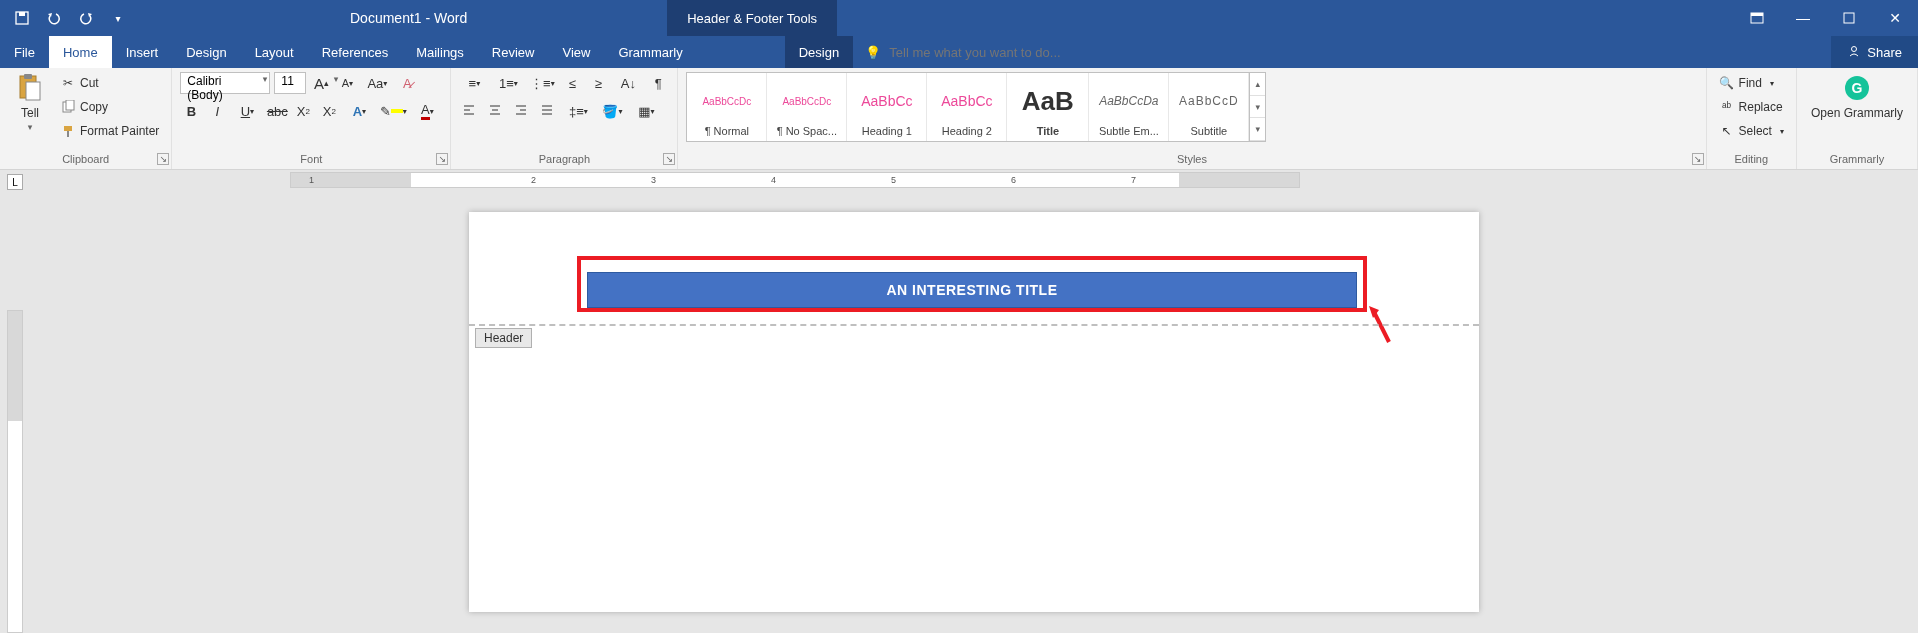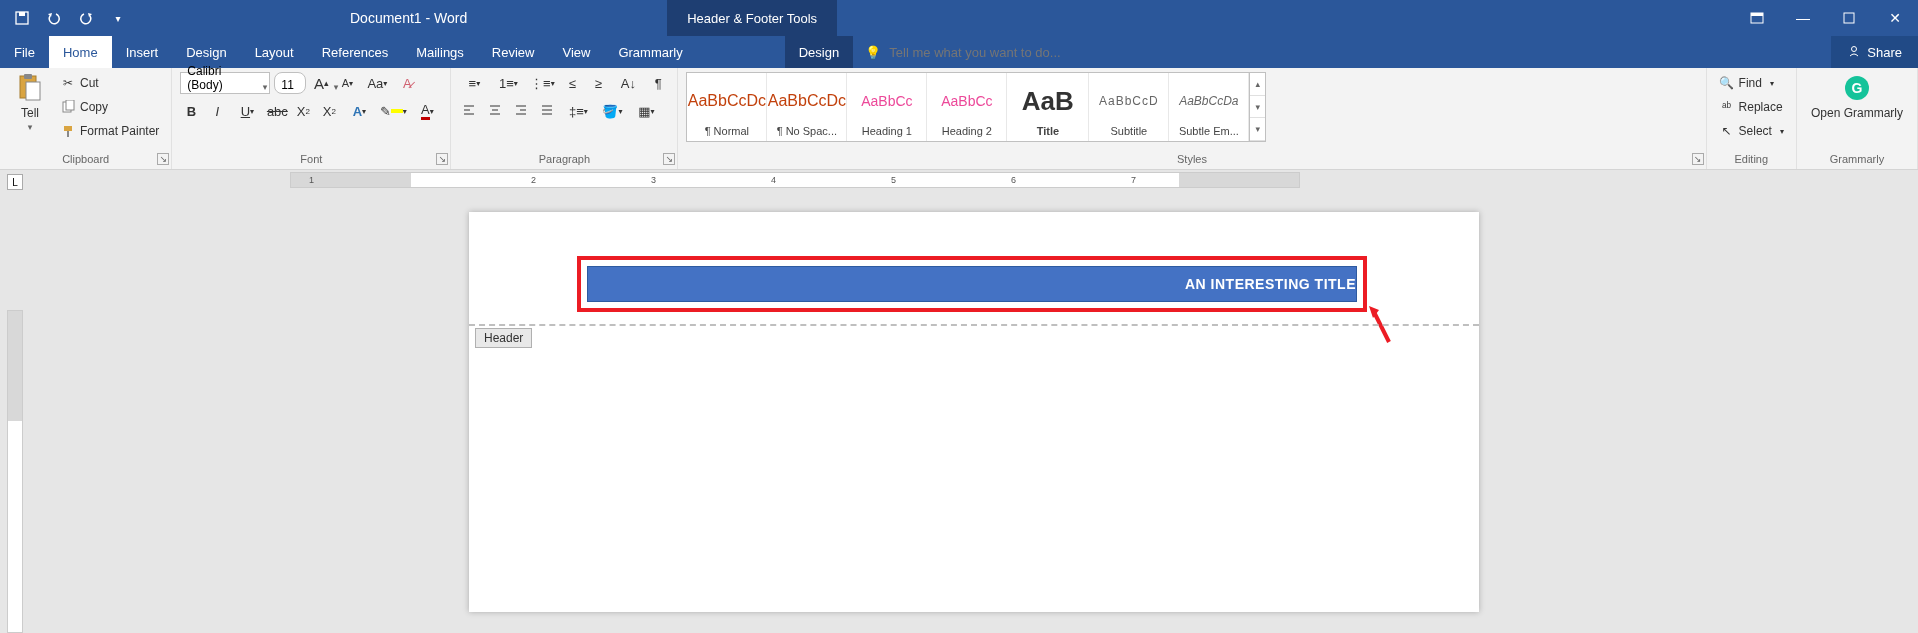--- a/index.html
+++ b/index.html
@@ -31,32 +31,32 @@
 .group .launcher { position: absolute; right: 2px; bottom: 4px; font-size: 9px; color: #666; width: 12px; height: 12px; border: 1px solid #aaa; display: flex; align-items: center; justify-content: center; }
 
 .bigbtn { display: flex; flex-direction: column; align-items: center; justify-content: center; padding: 0 6px; gap: 2px; font-size: 12px; color: #333; }
 .bigbtn .ico { width: 32px; height: 32px; display: flex; align-items: center; justify-content: center; }
 
 .stack { display: flex; flex-direction: column; gap: 2px; }
 .smallbtn { display: flex; align-items: center; gap: 4px; font-size: 12px; color: #333; padding: 2px 4px; height: 22px; }
 .smallbtn .ico { width: 16px; height: 16px; display: inline-flex; align-items: center; justify-content: center; }
 
 .fontrow { display: flex; align-items: center; gap: 4px; }
-.combo { border: 1px solid #c0c0c0; background: #fff; font-size: 12px; padding: 1px 2px 1px 6px; display: flex; align-items: flex-end; height: 22px; gap: 36px; }
+.combo { border: 1px solid #c0c0c0; background: #fff; font-size: 12px; padding: 1px 2px 1px 6px; display: flex; align-items: flex-start; height: 22px; gap: 36px; }
 .combo .dd { font-size: 9px; color: #666; padding-left: 4px; }
 .fontname { width: 90px; }
-.fontsize { width: 32px; border-radius: 8px; }
+.fontsize { width: 32px; }
 .sqbtn { width: 22px; height: 22px; display: flex; align-items: center; justify-content: center; font-size: 13px; color: #333; border: 1px solid transparent; }
 .sqbtn.wide { width: 30px; }
 .sqbtn svg { width: 16px; height: 16px; }
 
 .styles-gallery { display: flex; align-items: stretch; height: 70px; border: 1px solid #c0c0c0; background: #fff; }
 .style-item { width: 80px; border-right: 1px solid #e8e8e8; display: flex; flex-direction: column; align-items: center; justify-content: space-between; padding: 4px 2px; }
 .style-item.wide { width: 82px; font-weight: bold; }
-.style-item .preview { font-size: 16px; color: #c2410c; flex: 1; display: flex; align-items: center; }
+.style-item .preview { font-size: 10px; color: #ec4899; flex: 1; display: flex; align-items: center; }
 .style-item .preview.heading { color: #ec4899; font-size: 14px; }
 .style-item .preview.title { font-size: 26px; color: #333; }
 .style-item .preview.subtitle { color: #666; font-size: 12px; letter-spacing: 1px; }
 .style-item .preview.emph { color: #666; font-style: italic; font-size: 12px; }
 .style-item .slabel { font-size: 11px; color: #444; white-space: nowrap; overflow: hidden; text-overflow: ellipsis; width: 100%; text-align: center; }
 .styles-scroll { width: 16px; display: flex; flex-direction: column; border-left: 1px solid #c0c0c0; }
 .styles-scroll div { flex: 1; display: flex; align-items: center; justify-content: center; font-size: 9px; color: #666; border-bottom: 1px solid #e0e0e0; }
 
 
 .docarea { display: flex; height: calc(633px - 36px - 32px - 102px); }
@@ -69,21 +69,21 @@
 .hruler-wrap { height: 20px; display: flex; align-items: center; padding-left: 260px; }
 .hruler { height: 16px; background: #fff; border: 1px solid #ccc; width: 1010px; position: relative; font-size: 9px; color: #555; }
 .hruler .shade-l { position: absolute; left: 0; width: 120px; top: 0; bottom: 0; background: #d8d8d8; }
 .hruler .shade-r { position: absolute; right: 0; width: 120px; top: 0; bottom: 0; background: #d8d8d8; }
 .hruler .tick { position: absolute; top: 2px; }
 
 .canvas { flex: 1; overflow: hidden; display: flex; justify-content: center; padding-top: 22px; }
 .page { width: 1010px; background: #fff; box-shadow: 0 0 6px rgba(0,0,0,0.25); position: relative; height: 400px; }
 
 .annot-box { position: absolute; left: 108px; top: 44px; width: 790px; height: 56px; border: 4px solid #ec1c24; }
-.header-banner { position: absolute; left: 118px; top: 54px; width: 770px; height: 36px; background: #4472c4; border: 1px solid #2e5aa0; color: #fff; font-weight: bold; font-size: 14px; display: flex; align-items: center; justify-content: flex-end; letter-spacing: 0.5px; }
+.header-banner { position: absolute; left: 118px; top: 60px; width: 770px; height: 36px; background: #4472c4; border: 1px solid #2e5aa0; color: #fff; font-weight: bold; font-size: 14px; display: flex; align-items: center; justify-content: center; letter-spacing: 0.5px; }
 .annot-arrow { position: absolute; left: 898px; top: 92px; }
 
 .header-divider { position: absolute; left: 0; right: 0; top: 112px; border-top: 2px dashed #bfbfbf; }
 .header-tag { position: absolute; left: 6px; top: 116px; background: #e8e8e8; border: 1px solid #b0b0b0; font-size: 12px; padding: 2px 8px; color: #333; }
 .body-title { position: absolute; left: 0; right: 0; top: 128px; text-align: center; font-size: 34px; font-style: italic; color: #7f7f7f; font-family: Georgia, serif; }
 
 .grammarly-icon { width: 24px; height: 24px; border-radius: 50%; background: #15c39a; color: #fff; display: flex; align-items: center; justify-content: center; font-weight: bold; font-size: 14px; }
 </style>
 </head>
 <body>
@@ -345,26 +345,26 @@
           </div>
         <div class="style-item">
             <div class="preview heading">AaBbCc</div>
             <div class="slabel">Heading 2</div>
           </div>
         <div class="style-item wide">
             <div class="preview title">AaB</div>
             <div class="slabel">Title</div>
           </div>
         <div class="style-item">
+            <div class="preview emph">AaBbCcDa</div>
+            <div class="slabel">Subtle Em...</div>
+          </div>
+        <div class="style-item">
             <div class="preview subtitle">AaBbCcD</div>
             <div class="slabel">Subtitle</div>
-          </div>
-        <div class="style-item">
-            <div class="preview emph">AaBbCcDa</div>
-            <div class="slabel">Subtle Em...</div>
           </div>
         <div class="styles-scroll">
           <div>▴</div>
           <div>▾</div>
           <div>▾</div>
         </div>
       </div>
     </div>
     <div class="grouplabel">Styles</div>
     <div class="launcher">↘</div>

